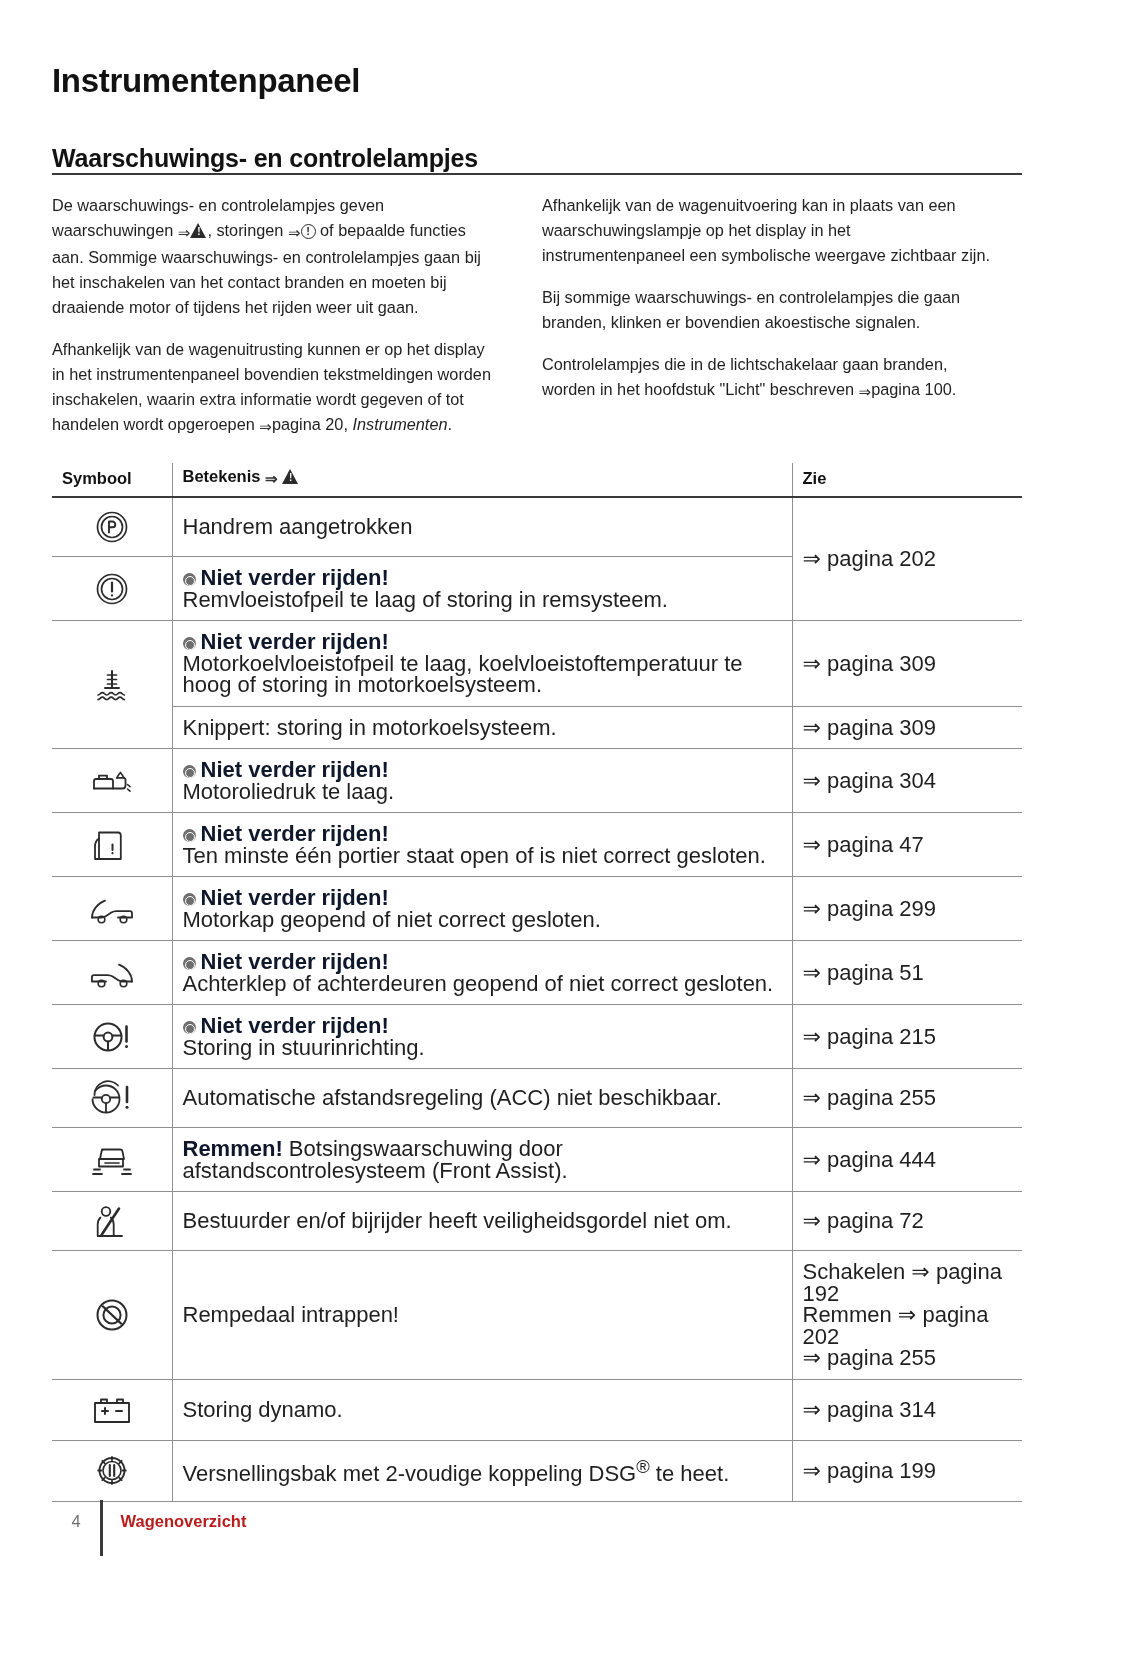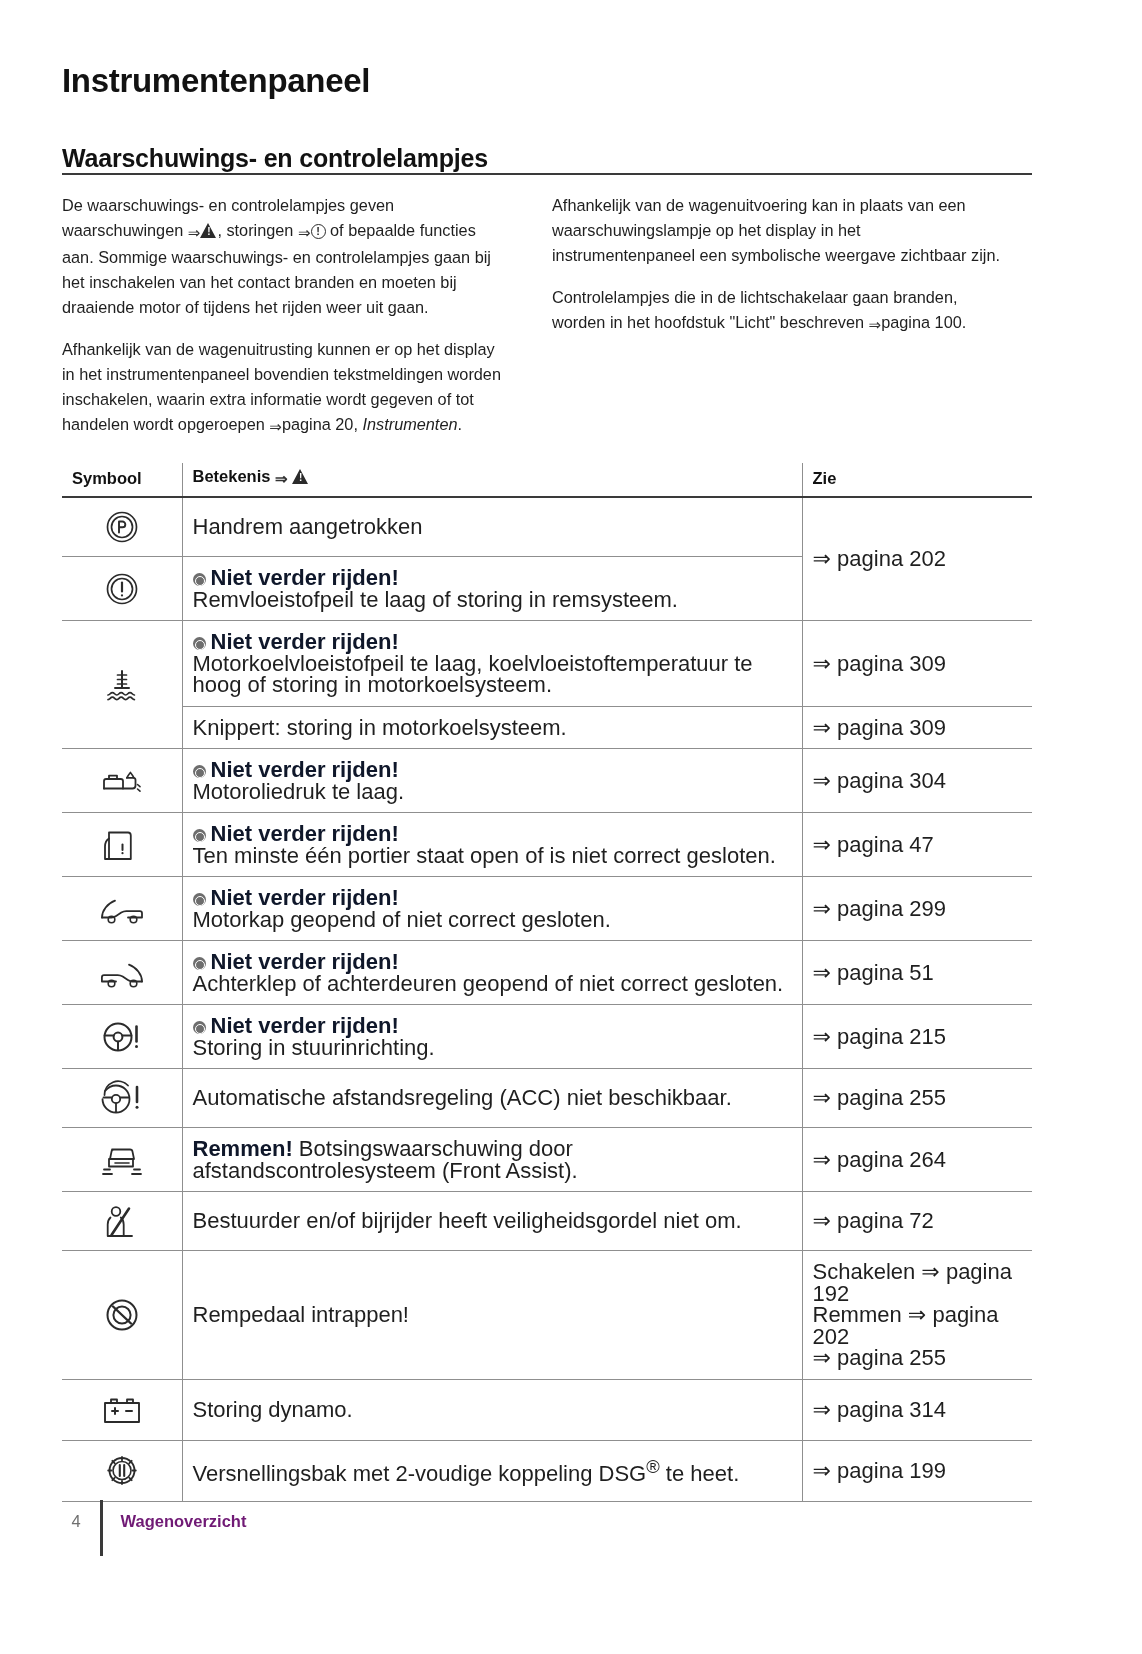--- a/index.html
+++ b/index.html
@@ -14,21 +14,21 @@
     overflow: hidden;
   }
   .page {
     position: absolute;
     left: 0; top: 0;
     width: 1142px;
     height: 1654px;
   }
   .content {
     position: absolute;
-    left: 62px;
+    left: 52px;
     top: 62px;
     width: 970px;
   }
   h1.doc-title {
     font-size: 33px;
     font-weight: bold;
     letter-spacing: -0.3px;
     margin: 0 0 44px 0;
     color: #121212;
   }
@@ -186,39 +186,40 @@
   }
   .footer .vbar {
     width: 2.5px;
     background: #3a3a3a;
   }
   .footer .flabel {
     padding-left: 18px;
     padding-top: 12px;
     font-size: 16.5px;
     font-weight: bold;
-    color: #701a75;
+    color: #b91c1c;
   }
 </style>
 </head>
 <body>
 
 <div class="page">
   <div class="content">
 
     <h1 class="doc-title">Instrumentenpaneel</h1>
     <h2 class="section-title">Waarschuwings- en controlelampjes</h2>
 
     <div class="cols">
       <div class="col" id="col-left">
           <p><span>De waarschuwings- en controlelampjes geven waarschuwingen </span><span class="ic arrow">⇒</span><span class="tri-warn"></span><span>, storingen </span><span class="ic arrow">⇒</span><span class="circle-excl"></span><span> of bepaalde functies aan. Sommige waarschuwings- en controlelampjes gaan bij het inschakelen van het contact branden en moeten bij draaiende motor of tijdens het rijden weer uit gaan.</span></p>
           <p><span>Afhankelijk van de wagenuitrusting kunnen er op het display in het instrumentenpaneel bovendien tekstmeldingen worden inschakelen, waarin extra informatie wordt gegeven of tot handelen wordt opgeroepen </span><span class="ic arrow">⇒</span><span>pagina 20, </span><em>Instrumenten</em><span>.</span></p>
         </div>
       <div class="col" id="col-right">
           <p><span>Afhankelijk van de wagenuitvoering kan in plaats van een waarschuwingslampje op het display in het instrumentenpaneel een symbolische weergave zichtbaar zijn.</span></p>
+          <p><span>Bij sommige waarschuwings- en controlelampjes die gaan branden, klinken er bovendien akoestische signalen.</span></p>
           <p><span>Controlelampjes die in de lichtschakelaar gaan branden, worden in het hoofdstuk "Licht" beschreven </span><span class="ic arrow">⇒</span><span>pagina 100.</span></p>
         </div>
     </div>
 
     <table class="symtable">
       <colgroup>
         <col class="col-sym">
           <col class="col-mean">
           <col class="col-see">
       </colgroup>
@@ -362,21 +363,21 @@
           <tr>
             <td class="sym"><span><svg class="symicon" width="48" height="38" viewBox="0 0 48 38" fill="none" stroke="#2b2b2b" stroke-width="1.7" stroke-linecap="round" stroke-linejoin="round">
                   <path d="M14 8.5h18c1.3 0 2.3.9 2.5 2.1l1.5 7.4H12l1.5-7.4c.2-1.2 1.2-2.1 2.5-2.1z" stroke-width="1.8"></path>
                   <path d="M11 18h24v7.5H11z" stroke-width="1.8"></path>
                   <path d="M6 28.5h6M36 28.5h6M5 33h9M34 33h9" stroke-width="1.8"></path>
                   <path d="M17 22h14" stroke-width="1.6"></path>
                 </svg></span></td>
             <td class="mean">
               <div><span class="nomore">Remmen!</span> Botsingswaarschuwing door afstandscontrolesysteem (Front Assist).</div>
             </td>
-            <td class="see">⇒ pagina 264</td>
+            <td class="see">⇒ pagina 444</td>
           </tr>
           <tr>
             <td class="sym"><span><svg class="symicon" width="48" height="38" viewBox="0 0 48 38" fill="none" stroke="#2b2b2b" stroke-width="1.7" stroke-linecap="round" stroke-linejoin="round">
                   <circle cx="18" cy="9.5" r="4.3" stroke-width="1.8"></circle>
                   <path d="M12.5 15.5c-2 1.8-2.8 4.3-2.8 7V34h16V22.5c0-2.7-.9-5.2-2.9-7" stroke-width="1.8"></path>
                   <path d="M31 6.5L13.5 33" stroke-width="2.6"></path>
                   <path d="M26 34h8" stroke-width="1.8"></path>
                 </svg></span></td>
             <td class="mean">
               <div>Bestuurder en/of bijrijder heeft veiligheidsgordel niet om.</div>

